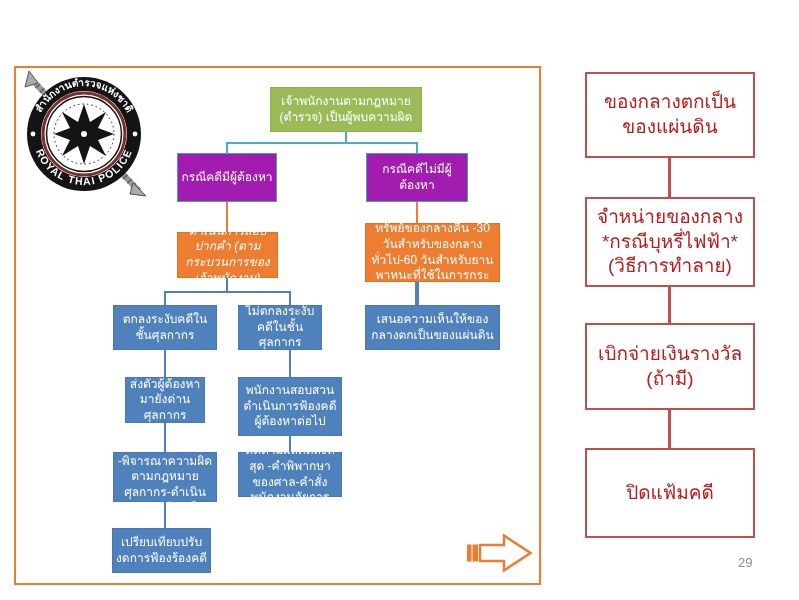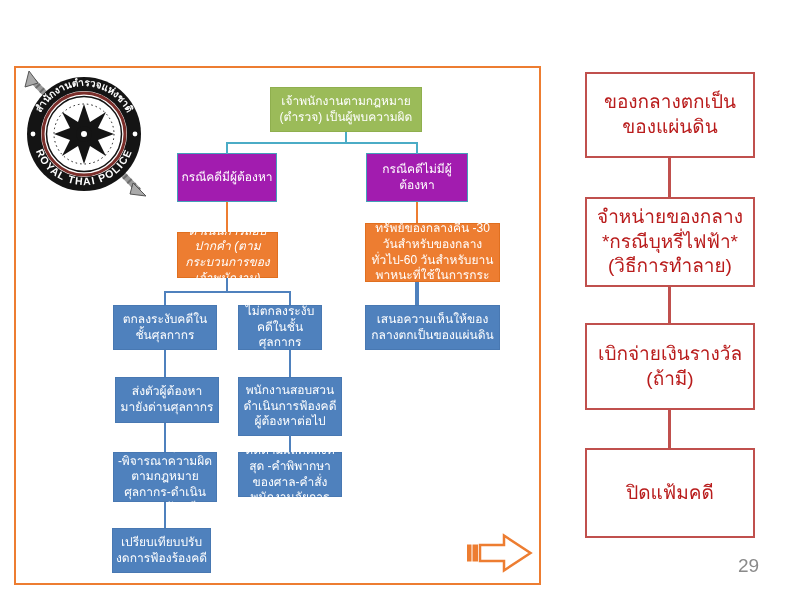--- a/index.html
+++ b/index.html
@@ -32,21 +32,21 @@
   .ln.blue  {background:#4F81BD;}
   .ln.maroon{background:#C0504D;}
   .rbox{
     position:absolute;left:585px;width:170px;background:#fff;
     border:2.5px solid #C0504D;box-sizing:border-box;color:#b91c1c;
     display:flex;align-items:center;justify-content:center;
     text-align:center;font-size:19px;line-height:1.3;white-space:pre-line;
     padding:4px 6px;
   }
   .pagenum{
-    position:absolute;left:738px;top:555px;font-size:19px;color:#8a8a8a;
+    position:absolute;left:738px;top:555px;font-size:13px;color:#8a8a8a;
   }
   .next-arrow{position:absolute;left:466px;top:532px;width:68px;height:42px;}
 </style>
 </head>
 <body>
 
 <div id="canvas">
 
 
   <div class="panel"></div>
@@ -82,21 +82,21 @@
     </g>
   </svg>
 
   <div class="node green" style="left:270px;top:87px;width:152px;height:45px">เจ้าพนักงานตามกฎหมาย (ตำรวจ) เป็นผู้พบความผิด</div>
   <div class="node teal" style="left:177px;top:153px;width:100px;height:49px">กรณีคดีมีผู้ต้องหา</div>
   <div class="node teal" style="left:366px;top:153px;width:102px;height:49px">กรณีคดีไม่มีผู้ต้องหา</div>
   <div class="node orange ta-left" style="left:177px;top:232px;width:101px;height:46px">ดำเนินการสอบปากคำ (ตามกระบวนการของเจ้าพนักงาน)</div>
   <div class="node orange" style="left:365px;top:223px;width:135px;height:59px">สอบถามการติดตามเอาทรัพย์ของกลางคืน -30 วันสำหรับของกลางทั่วไป-60 วันสำหรับยานพาหนะที่ใช้ในการกระทำความผิด</div>
   <div class="node blue" style="left:113px;top:305px;width:104px;height:45px">ตกลงระงับคดีในชั้นศุลกากร</div>
   <div class="node blue" style="left:238px;top:305px;width:84px;height:45px">ไม่ตกลงระงับคดีในชั้นศุลกากร</div>
-  <div class="node blue" style="left:115px;top:377px;width:104px;height:46px">ส่งตัวผู้ต้องหามายังด่านศุลกากร</div>
+  <div class="node blue" style="left:125px;top:377px;width:80px;height:46px">ส่งตัวผู้ต้องหามายังด่านศุลกากร</div>
   <div class="node blue" style="left:238px;top:377px;width:104px;height:59px">พนักงานสอบสวนดำเนินการฟ้องคดีผู้ต้องหาต่อไป</div>
   <div class="node blue" style="left:113px;top:452px;width:104px;height:50px">เจ้าหน้าที่ศุลกากร -พิจารณาความผิดตามกฎหมายศุลกากร-ดำเนินการระงับคดี</div>
   <div class="node blue" style="left:238px;top:452px;width:104px;height:45px">ติดตามผลคดีถึงที่สุด -คำพิพากษาของศาล-คำสั่งพนักงานอัยการ</div>
   <div class="node blue" style="left:365px;top:305px;width:135px;height:45px">เสนอความเห็นให้ของกลางตกเป็นของแผ่นดิน</div>
   <div class="node blue" style="left:112px;top:528px;width:99px;height:45px">เปรียบเทียบปรับงดการฟ้องร้องคดี</div>
 
   <div class="ln teal" style="left:345px;top:132px;width:2px;height:11px"></div>
   <div class="ln teal" style="left:226px;top:142px;width:192px;height:2px"></div>
   <div class="ln teal" style="left:226px;top:142px;width:2px;height:12px"></div>
   <div class="ln teal" style="left:416px;top:142px;width:2px;height:12px"></div>

